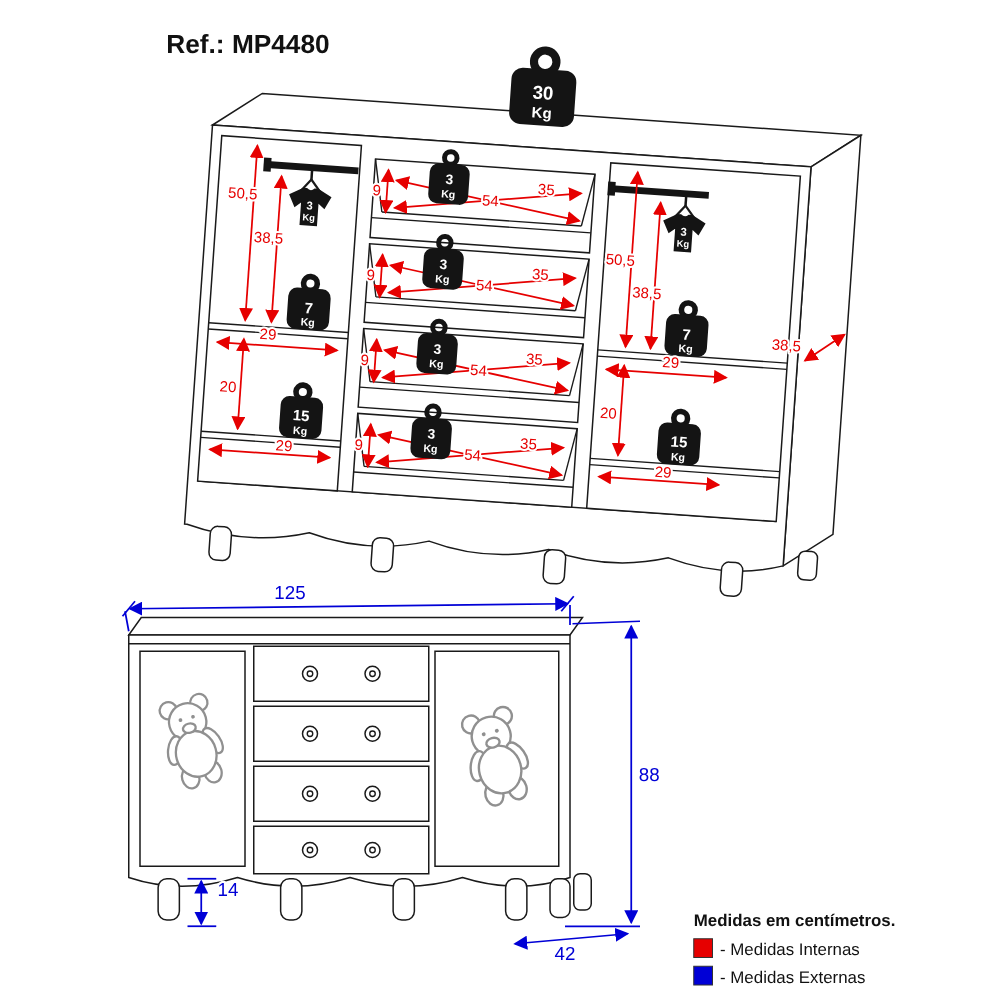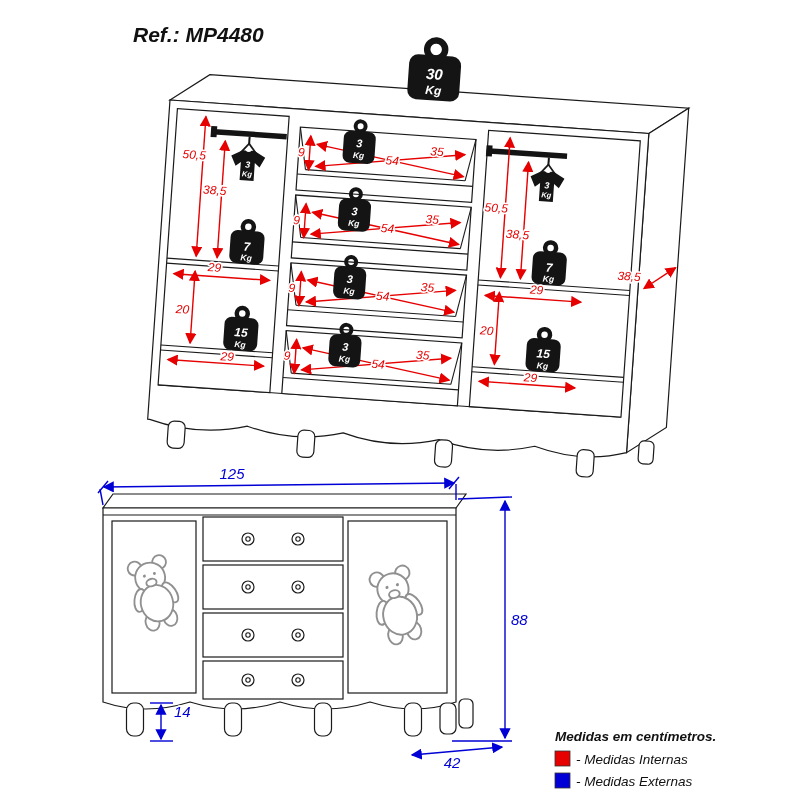--- a/index.html
+++ b/index.html
@@ -1,16 +1,16 @@
 <!DOCTYPE html>
 <html><head>
 <meta charset="utf-8">
 <style>
   html,body{margin:0;padding:0;background:#fff;}
-  #stage{width:800px;height:800px;background:#fff;position:relative;overflow:hidden;font-style:italic;}
+  #stage{width:800px;height:800px;background:#fff;position:relative;overflow:hidden;}
   svg{display:block;}
   text{font-family:"Liberation Sans",sans-serif;}
   .ln{stroke:#1a1a1a;stroke-width:1.1;fill:none;}
   .fw{fill:#ffffff;stroke:#1a1a1a;stroke-width:1.2;}
   .blk{fill:#141414;stroke:none;}
   .rod{stroke:#141414;stroke-width:5.5;fill:none;}
   .hook{stroke:#141414;stroke-width:2;fill:none;}
   .ring{fill:none;stroke:#141414;}
   .mr{stroke:#e60000;stroke-width:1.4;fill:none;}
   .mb{stroke:#0000d6;stroke-width:1.4;fill:none;}

